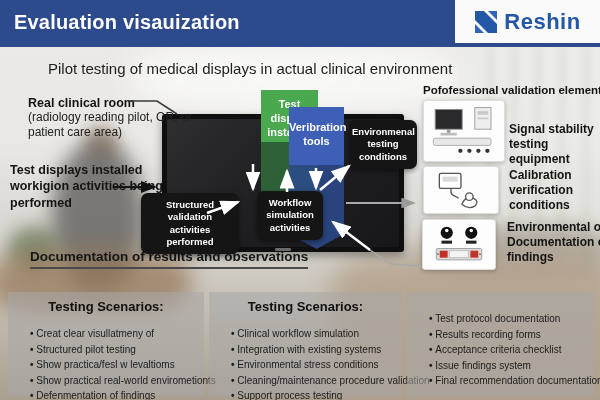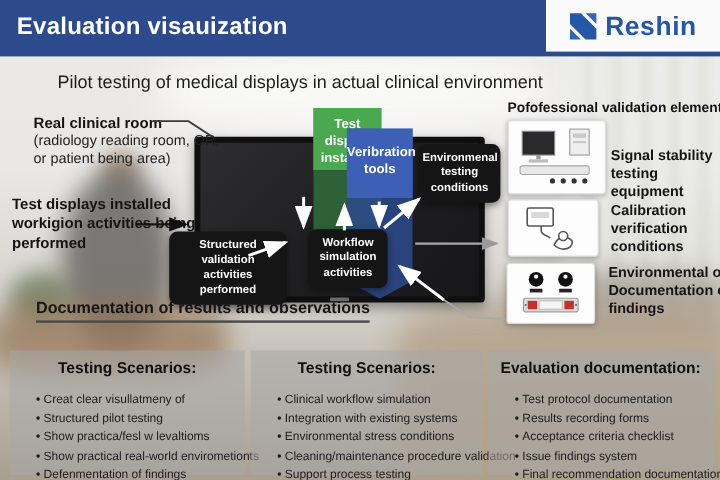--- a/index.html
+++ b/index.html
@@ -95,21 +95,21 @@
         <polygon points="1,14 10,23 1,23" fill="#2f66b8"></polygon>
       </svg>
       <span class="logo-text">Reshin</span>
     </div>
   </header>
 
   <div class="subtitle">Pilot testing of medical displays in actual clinical environment</div>
 
   <div class="ann ann-room">
     <div class="ann-title">Real clinical room</div>
-    <div class="ann-sub">(radiology reading room, OR, or patient being area)</div>
+    <div class="ann-sub">(radiology reading pilot, OR, or patient care area)</div>
   </div>
   <div class="ann ann-test">Test displays installed workigion activities being performed</div>
 
   <div class="monitor">
     <div class="screen"></div>
     <div class="bezel-logo"></div>
   </div>
 
   <div class="ribbon green">
     <div class="ribbon-head">Test display installed</div>
@@ -188,21 +188,20 @@
     <h3>Testing Scenarios:</h3>
     <ul>
       <li>Clinical workflow simulation</li>
       <li>Integration with existing systems</li>
       <li>Environmental stress conditions</li>
       <li>Cleaning/maintenance procedure validation</li>
       <li>Support process testing</li>
     </ul>
   </section>
   <section class="panel p3">
-    <h3>Evaluation documentation:</h3>
     <ul>
       <li>Test protocol documentation</li>
       <li>Results recording forms</li>
       <li>Acceptance criteria checklist</li>
       <li>Issue findings system</li>
       <li>Final recommendation documentation</li>
     </ul>
   </section>
 
   <svg class="arrows" width="600" height="400" viewBox="0 0 600 400">

